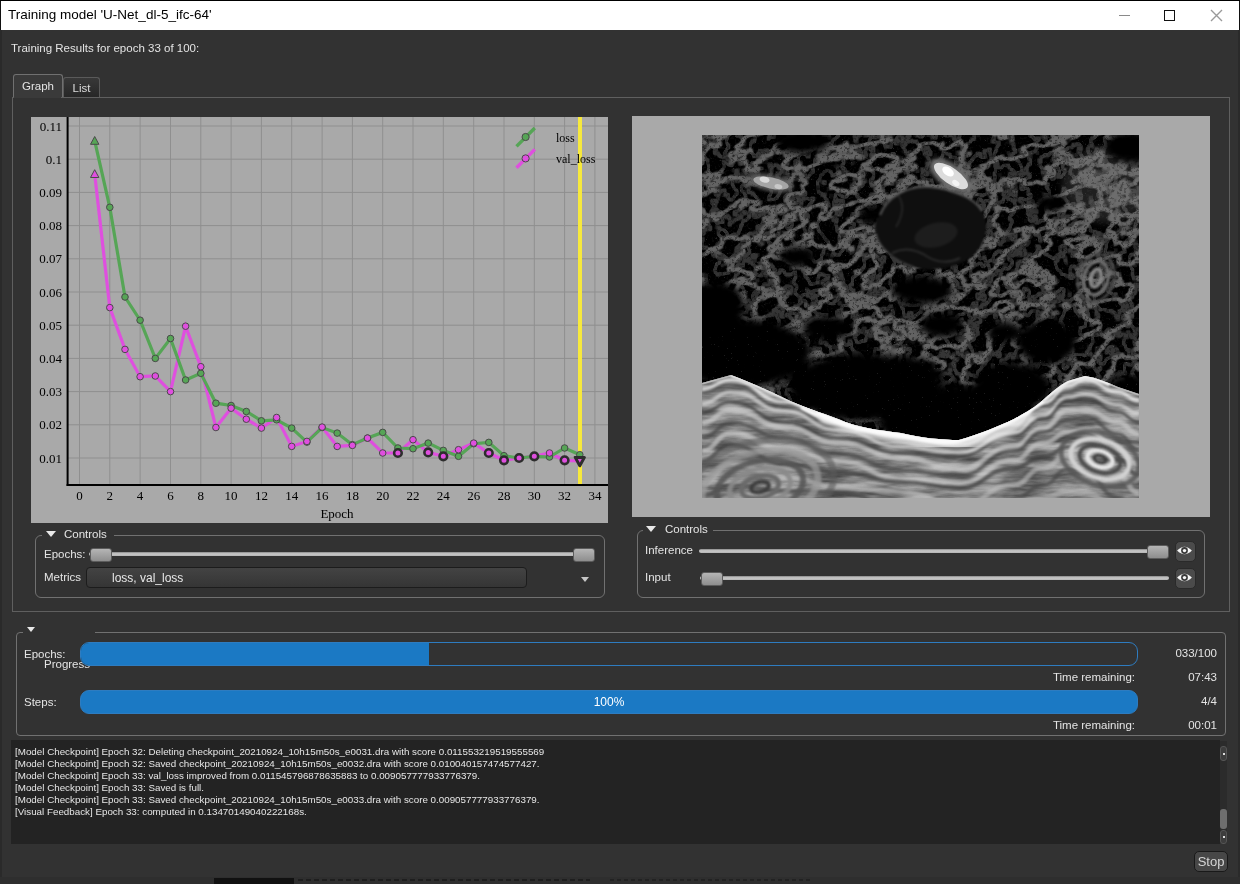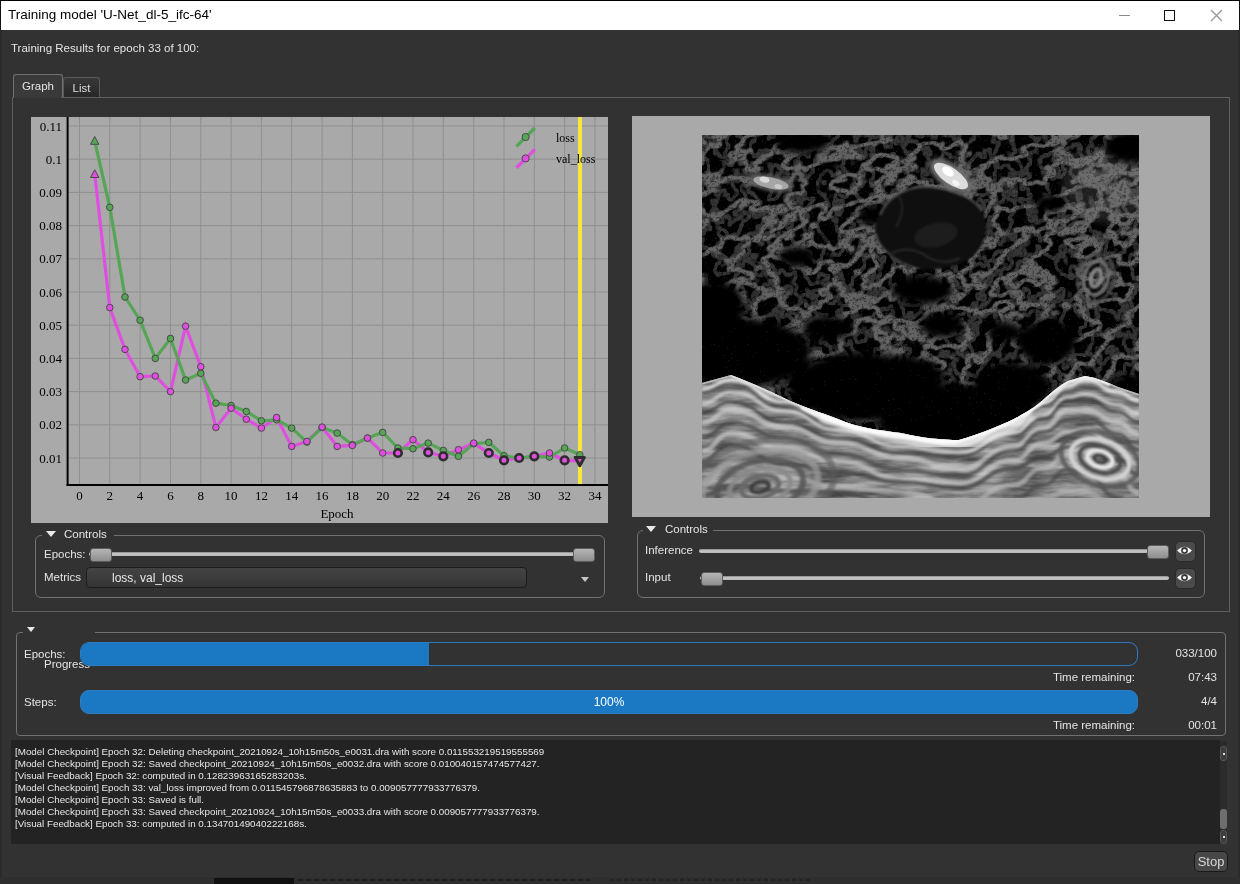--- a/index.html
+++ b/index.html
@@ -417,21 +417,20 @@
 <div class="abs" style="left:80px;top:690px;width:1056px;height:22px;border:1px solid #2e7cc0;border-radius:9px;background:#1b79c4;">
   <div style="position:absolute;left:0;top:0;width:100%;height:22px;color:#fff;font-size:12px;text-align:center;line-height:22px;">100%</div>
 </div>
 <div class="lbl" style="right:23px;top:695px;font-size:11.5px;">4/4</div>
 <div class="lbl" style="right:105px;top:719px;font-size:11.5px;">Time remaining:</div>
 <div class="lbl" style="right:23px;top:719px;font-size:11.5px;">00:01</div>
 
 <div class="abs" style="left:11px;top:740px;width:1209px;height:104px;background:#232323;color:#e6e6e6;font-size:9.8px;line-height:12.08px;padding:6px 0 0 4px;box-sizing:border-box;">
 <div>[Model Checkpoint] Epoch 32: Deleting checkpoint_20210924_10h15m50s_e0031.dra with score 0.011553219519555569</div>
 <div>[Model Checkpoint] Epoch 32: Saved checkpoint_20210924_10h15m50s_e0032.dra with score 0.010040157474577427.</div>
-<div>[Visual Feedback] Epoch 32: computed in 0.12823963165283203s.</div>
 <div>[Model Checkpoint] Epoch 33: val_loss improved from 0.011545796878635883 to 0.009057777933776379.</div>
 <div>[Model Checkpoint] Epoch 33: Saved is full.</div>
 <div>[Model Checkpoint] Epoch 33: Saved checkpoint_20210924_10h15m50s_e0033.dra with score 0.009057777933776379.</div>
 <div>[Visual Feedback] Epoch 33: computed in 0.13470149040222168s.</div>
 </div>
 
 <div class="abs" style="left:1220px;top:741px;width:7px;height:102px;background:#2b2b2b;"></div>
 <div class="abs" style="left:1220px;top:746px;width:7px;height:15px;background:#3d3d3d;border:1px solid #555;border-radius:3px;box-sizing:border-box;"></div>
 <div class="abs" style="left:1222.5px;top:752.5px;width:2px;height:2px;background:#ddd;"></div>
 <div class="abs" style="left:1220px;top:809px;width:7px;height:20px;background:#6e6e6e;border-radius:3px;"></div>

